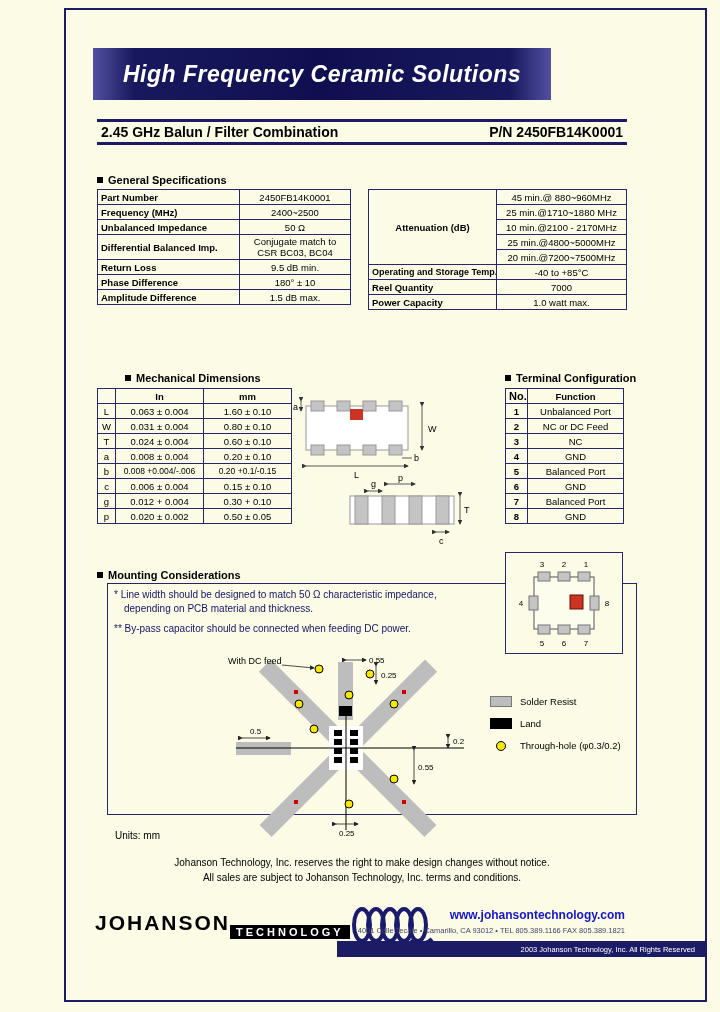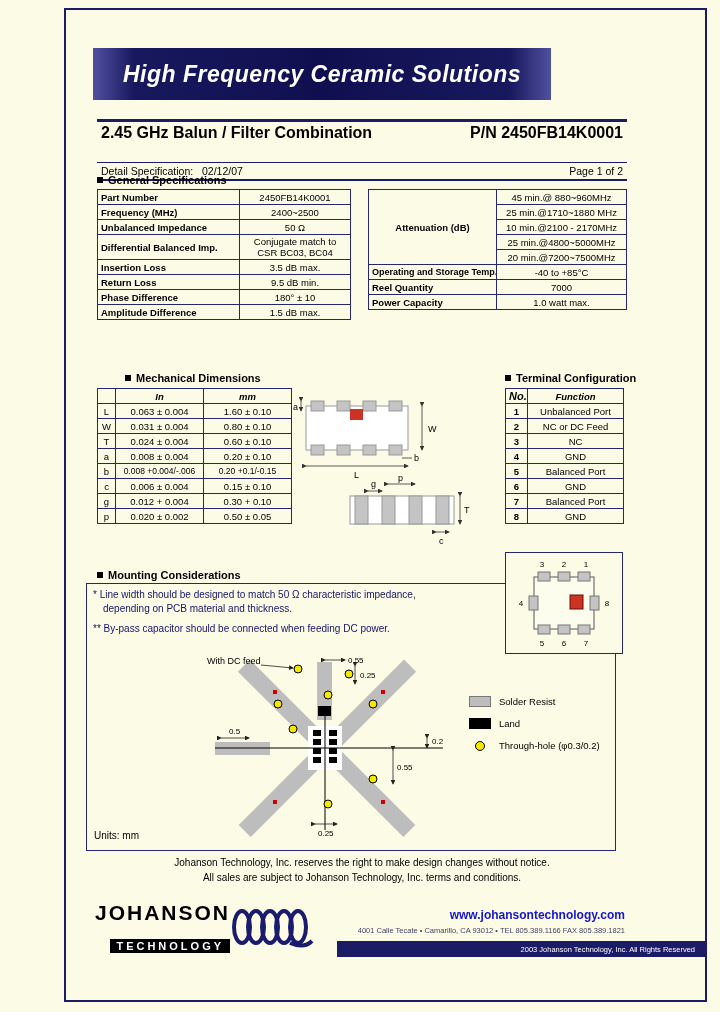--- a/index.html
+++ b/index.html
@@ -9,53 +9,53 @@
   .frame { position:absolute; left:64px; top:8px; width:643px; height:994px; border:2px solid #1c1c66; }
 
   .banner { position:absolute; left:93px; top:48px; width:458px; height:52px;
     background:linear-gradient(90deg,#5050a0 0%,#18185e 9%,#0f0f50 50%,#18185e 91%,#5050a0 100%);
     display:flex; align-items:center; justify-content:center; }
   .banner span { color:#fff; font-size:23px; font-weight:bold; font-style:italic; letter-spacing:.5px; }
 
   .doc-header { position:absolute; left:97px; top:119px; width:530px;
     border-top:3px solid #1c1c66; border-bottom:2px solid #1c1c66; }
   .doc-header .row1 { display:flex; justify-content:space-between; align-items:flex-end;
-    padding:2px 4px 20px; font-weight:bold; font-size:16px; border-bottom:1px solid #1c1c66; }
+    padding:2px 4px 2px; font-weight:bold; font-size:14px; border-bottom:1px solid #1c1c66; }
   .doc-header .row2 { display:flex; justify-content:space-between; align-items:center;
     padding:2px 4px; font-size:10.5px; }
 
   .sec-title { position:absolute; display:flex; align-items:center; gap:5px;
     font-weight:bold; font-size:11px; white-space:nowrap; }
   .sec-title .sq { width:6px; height:6px; background:#000; flex:0 0 auto; }
 
   table.dt { position:absolute; border-collapse:collapse; font-size:9.5px; table-layout:fixed; }
   table.dt td, table.dt th { border:1px solid #26266a; padding:1px 3px; height:15px; overflow:hidden; }
   table.dt .lbl { font-weight:bold; text-align:left; white-space:nowrap; }
   table.dt .val { text-align:center; }
-  table.dt th { font-weight:bold; text-align:center;font-style:italic; }
+  table.dt th { font-weight:bold; text-align:center; }
 
   .term-box { position:absolute; left:505px; top:552px; width:118px; height:102px;
     border:1px solid #26266a; background:#fbfbe6; z-index:5; }
 
-  .mount-box { position:absolute; left:86px; top:583px; width:530px; height:268px;
+  .mount-box { position:absolute; left:107px; top:583px; width:530px; height:232px;
     border:1px solid #26266a; }
   .mount-notes { position:absolute; left:6px; top:4px; font-size:10px; color:#14146a; line-height:14px; }
   .mount-notes .indent { padding-left:10px; }
   .mount-notes .n2 { margin-top:6px; }
   .legend { position:absolute; left:382px; top:112px; font-size:9.5px; }
   .legend .lrow { display:flex; align-items:center; gap:8px; margin-bottom:11px; }
   .sw-gray { width:22px; height:11px; background:#bdbdbd; border:1px solid #777; }
   .sw-black { width:22px; height:11px; background:#000; }
   .sw-hole { width:10px; height:10px; border-radius:50%; background:#f5e800; border:1.5px solid #000; margin:0 6px; }
   .units { position:absolute; left:7px; top:246px; font-size:10px; }
 
   .disc { position:absolute; left:97px; width:530px; text-align:center; font-size:10px; }
 
   .logo { position:absolute; left:95px; top:901px; display:flex; align-items:center; }
-  .logo-txt { display:flex; flex-direction:column; align-items:flex-end; }
+  .logo-txt { display:flex; flex-direction:row; align-items:flex-start; }
   .logo-l1 { font-size:21px; font-weight:bold; letter-spacing:2px; color:#000; }
   .logo-l2 { background:#000; color:#fff; font-size:11px; font-weight:bold; letter-spacing:3px; padding:1px 6px; margin-top:14px; }
   .website { position:absolute; left:337px; top:908px; width:288px; text-align:right;
     color:#1515cc; font-weight:bold; font-size:12px; }
   .address { position:absolute; left:255px; top:926px; width:370px; text-align:right;
     font-size:7.5px; color:#444466; }
   .copybar { position:absolute; left:337px; top:941px; width:370px; height:16px; background:#1c1c66;
     color:#fff; font-size:7.5px; display:flex; align-items:center; justify-content:flex-end; padding-right:12px; }
 
   svg text { font-family:"Liberation Sans", sans-serif; }
@@ -67,27 +67,20 @@
   <div class="frame"></div>
 
   <div class="banner">
     <span>High Frequency Ceramic Solutions</span>
   </div>
 
   <div class="doc-header">
     <div class="row1">
       <span>2.45 GHz Balun / Filter Combination</span>
       <span>P/N 2450FB14K0001</span>
-    </div>
-    <div class="row2">
-      <span>
-        <span>Detail Specification:</span>
-        &nbsp;&nbsp;<span>02/12/07</span>
-      </span>
-      <span>Page 1 of 2</span>
     </div>
   </div>
 
   <div class="sec-title" style="left:97px; top:174px;">
     <span class="sq"></span>
     <span>General Specifications</span>
   </div>
 
   <table class="dt" style="left:97px; top:189px; width:253px;">
     <colgroup>
@@ -103,24 +96,20 @@
       <td class="lbl">Frequency (MHz)</td>
       <td class="val">2400~2500</td>
         </tr>
     <tr>
       <td class="lbl">Unbalanced Impedance</td>
       <td class="val">50 Ω</td>
         </tr>
     <tr>
       <td class="lbl">Differential Balanced Imp.</td>
       <td class="val" style="white-space:normal;">Conjugate match to CSR BC03, BC04</td>
-        </tr>
-    <tr>
-      <td class="lbl">Insertion Loss</td>
-      <td class="val">3.5 dB max.</td>
         </tr>
     <tr>
       <td class="lbl">Return Loss</td>
       <td class="val">9.5 dB min.</td>
         </tr>
     <tr>
       <td class="lbl">Phase Difference</td>
       <td class="val">180° ± 10</td>
         </tr>
     <tr>

